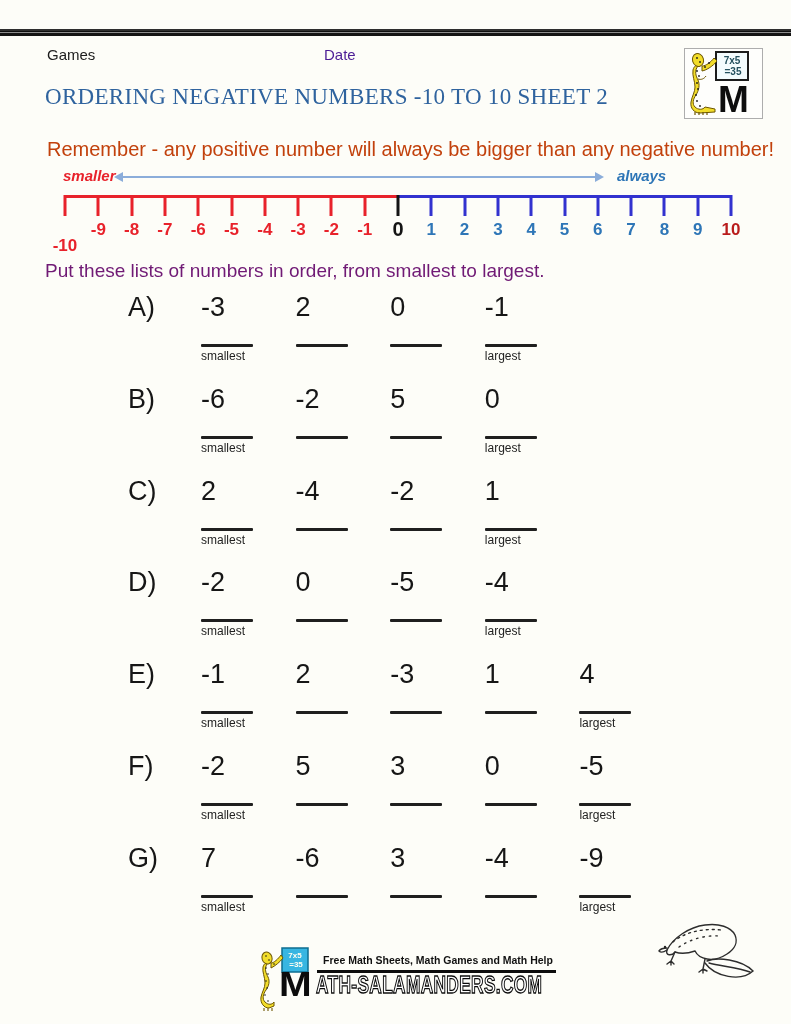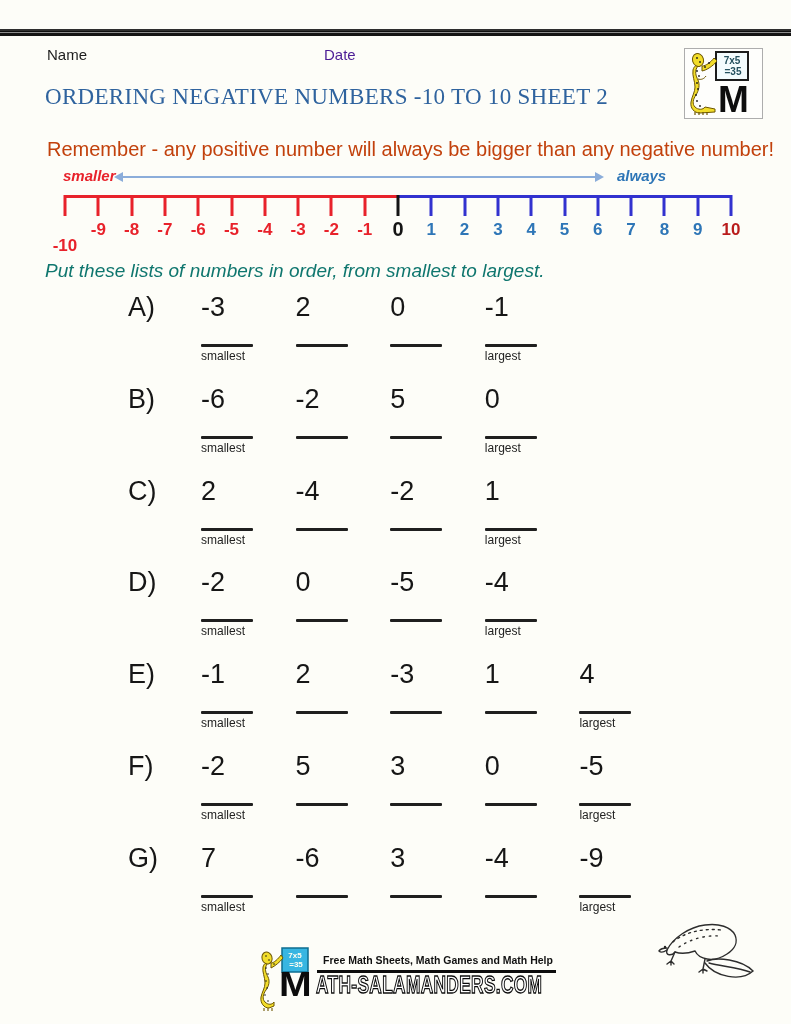--- a/index.html
+++ b/index.html
@@ -28,21 +28,21 @@
   .nl-arrow::after{content:"";position:absolute;right:-9px;top:-4px;width:0;height:0;
     border:5px solid transparent;border-left:9px solid var(--arrow)}
   .number-line{left:65px;top:195px;width:667px;height:64px}
   .nl-seg{position:absolute;top:0;height:3px}
   .nl-seg.neg{left:0;width:333px;background:var(--negative)}
   .nl-seg.pos{left:333px;width:334px;background:var(--positive_line)}
   .nl-tick{position:absolute;top:0;width:3px;height:21px;transform:translateX(-50%)}
   .nl-num{position:absolute;top:25px;transform:translateX(-50%);font-weight:bold;font-size:17px;white-space:nowrap}
   .nl-num.zero{font-size:20px;top:23px}
 
-  .instruction{left:45px;top:260px;font-style:italic;font-size:19px;color:#0f766e;white-space:nowrap}
+  .instruction{left:45px;top:260px;font-size:19px;color:#701a75;white-space:nowrap}
 
   
   .problems{left:0;top:0;width:791px;height:1024px}
   .problem{position:absolute;left:0;width:791px;height:92px}
   .p-label{position:absolute;left:128px;top:0;font-size:27px;color:#161616}
   .p-num{position:absolute;top:0;font-size:27px;color:#161616}
   .p-blank{position:absolute;top:52px;width:52px;height:3px;background:#1f1f1f;border-radius:1px}
   .p-tag{position:absolute;top:57px;font-size:12px;color:#222}
 
   
@@ -54,21 +54,21 @@
   .footer-site{left:316px;top:972px;font-size:24px;font-weight:800;letter-spacing:.5px;
     color:#fff;-webkit-text-stroke:1.3px #0a0a0a;white-space:nowrap;
     transform:scaleX(.72);transform-origin:left top;line-height:1.05}
   .newt-svg{left:653px;top:916px}
 </style>
 </head>
 <body style="--page_bg: #fdfdf8; --title: #2f639e; --negative: #e8222b; --zero: #141414; --positive_line: #3232cf; --positive_text: #2e76b7; --arrow: #8badda;">
 
 <div class="abs top-bar"></div>
 
-<div class="abs name-label">Name</div>
+<div class="abs name-label">Games</div>
 <div class="abs date-label">Date</div>
 
 <div class="abs logo-box">
   <svg width="75" height="67" viewBox="0 0 75 67">
     <rect x="31" y="3" width="32" height="28" fill="#f3fbfd" stroke="#1c1c1c" stroke-width="2"></rect>
     <text x="47" y="15" font-size="10" font-weight="bold" text-anchor="middle" fill="#24505e" font-family="'Liberation Sans',sans-serif">7x5</text>
     <text x="48" y="26" font-size="10" font-weight="bold" text-anchor="middle" fill="#24505e" font-family="'Liberation Sans',sans-serif">=35</text>
     <text x="33" y="63" font-size="37" font-weight="bold" fill="#0d0d0d" font-family="'Liberation Sans',sans-serif">M</text>
     <g>
       <path d="M13,17 C9,22 11,27 13,31 C15,36 14,41 11,46 C8,50 7,55 10,58 C13,61 18,61 20,58 L30,60 L30,63 L15,64 C9,64 5,59 6,53 C7,47 10,43 10,38 C10,32 7,27 8,21 C9,17 11,16 13,17 Z" fill="#f2dd2a" stroke="#6d5600" stroke-width="1"></path>

